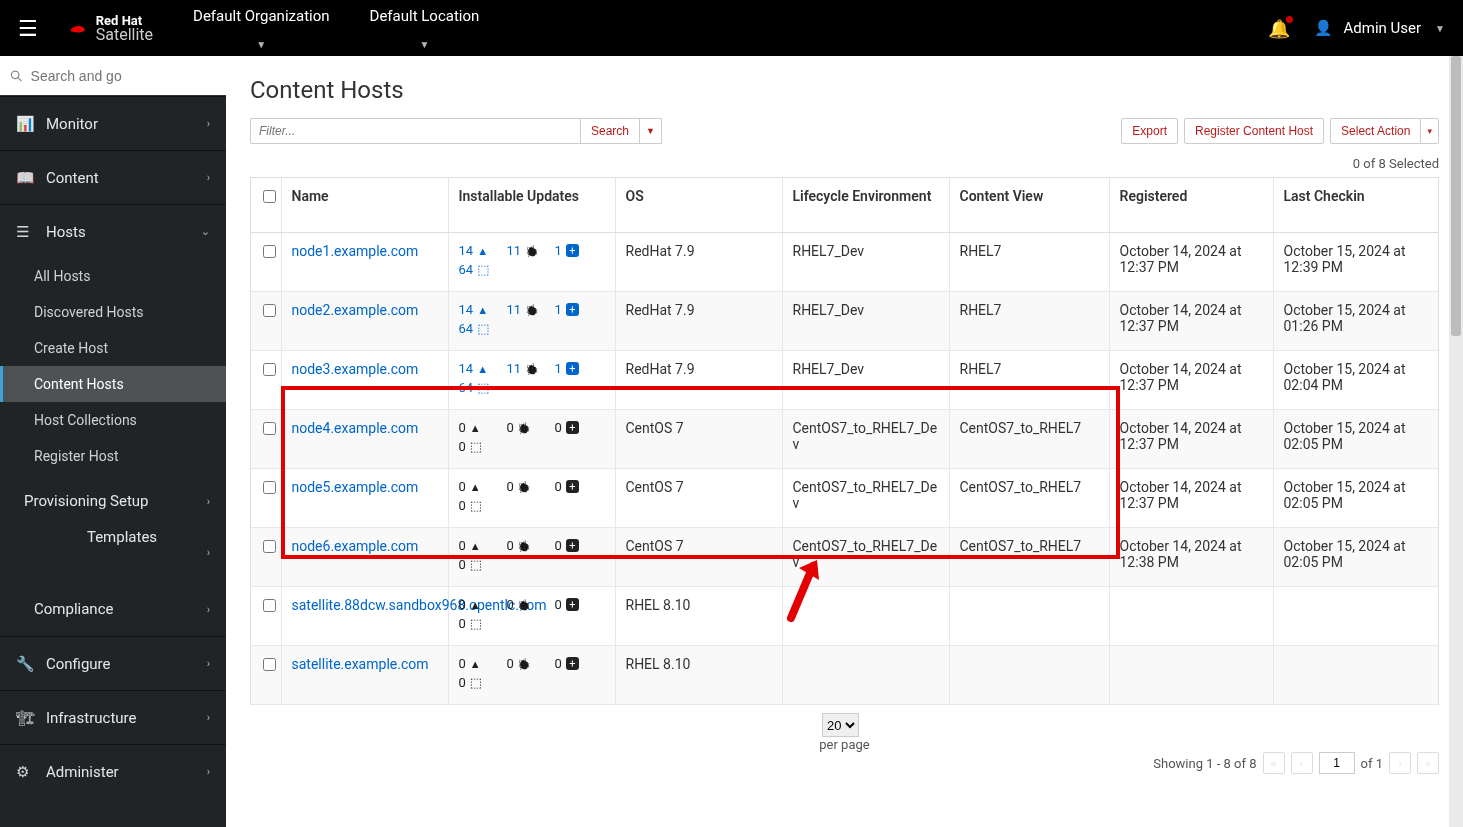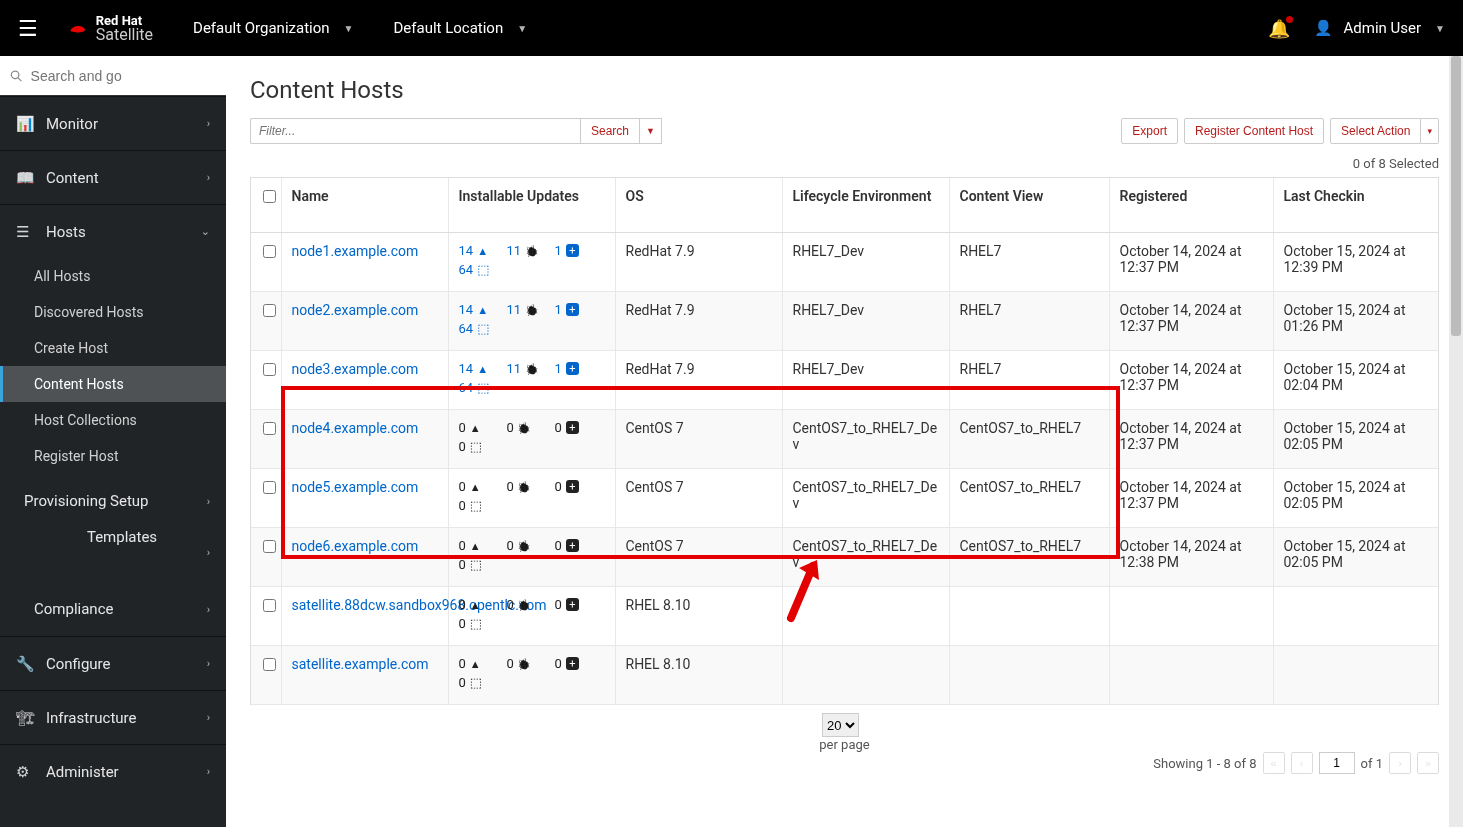--- a/index.html
+++ b/index.html
@@ -7,21 +7,21 @@
   
   
   .topbar { height: 56px; background: #000; color: #fff; display: flex; align-items: center; padding: 0 18px; }
   .hamburger { font-size: 22px; margin-right: 28px; cursor: pointer; }
   .brand-hat { width: 22px; height: 18px; margin-right: 8px; display: inline-block; vertical-align: middle; }
   .brand-text { display: inline-block; font-weight: 500; line-height: 1; }
   .brand-text .l1 { font-size: 13px; font-weight: 700; }
   .brand-text .l2 { font-size: 16px; font-weight: 400; color: #ccc; }
   .brand { display: flex; align-items: center; margin-right: 40px; }
   .ctx { display: flex; align-items: center; gap: 40px; font-size: 15px; }
-  .ctx-item { display: flex; align-items: center; gap: 14px; cursor: pointer; }
+  .ctx-item { display: flex; align-items: center; gap: 14px; cursor: pointer; flex-direction: column; }
   .ctx-caret { font-size: 10px; opacity: .7; }
   .spacer { flex: 1; }
   .notif { position: relative; font-size: 18px; margin-right: 24px; cursor: pointer; }
   .notif .dot { position: absolute; top: -2px; right: -2px; width: 7px; height: 7px; background: #c00; border-radius: 50%; }
   .usermenu { display: flex; align-items: center; gap: 10px; cursor: pointer; font-size: 15px; }
   .usermenu .caret { font-size: 10px; opacity: .7; margin-left: 4px; }
   
   
   .layout { display: flex; height: calc(100vh - 56px); }
   .sidebar { width: 226px; flex: 0 0 226px; background: #212427; color: #fff; overflow-y: auto; }

